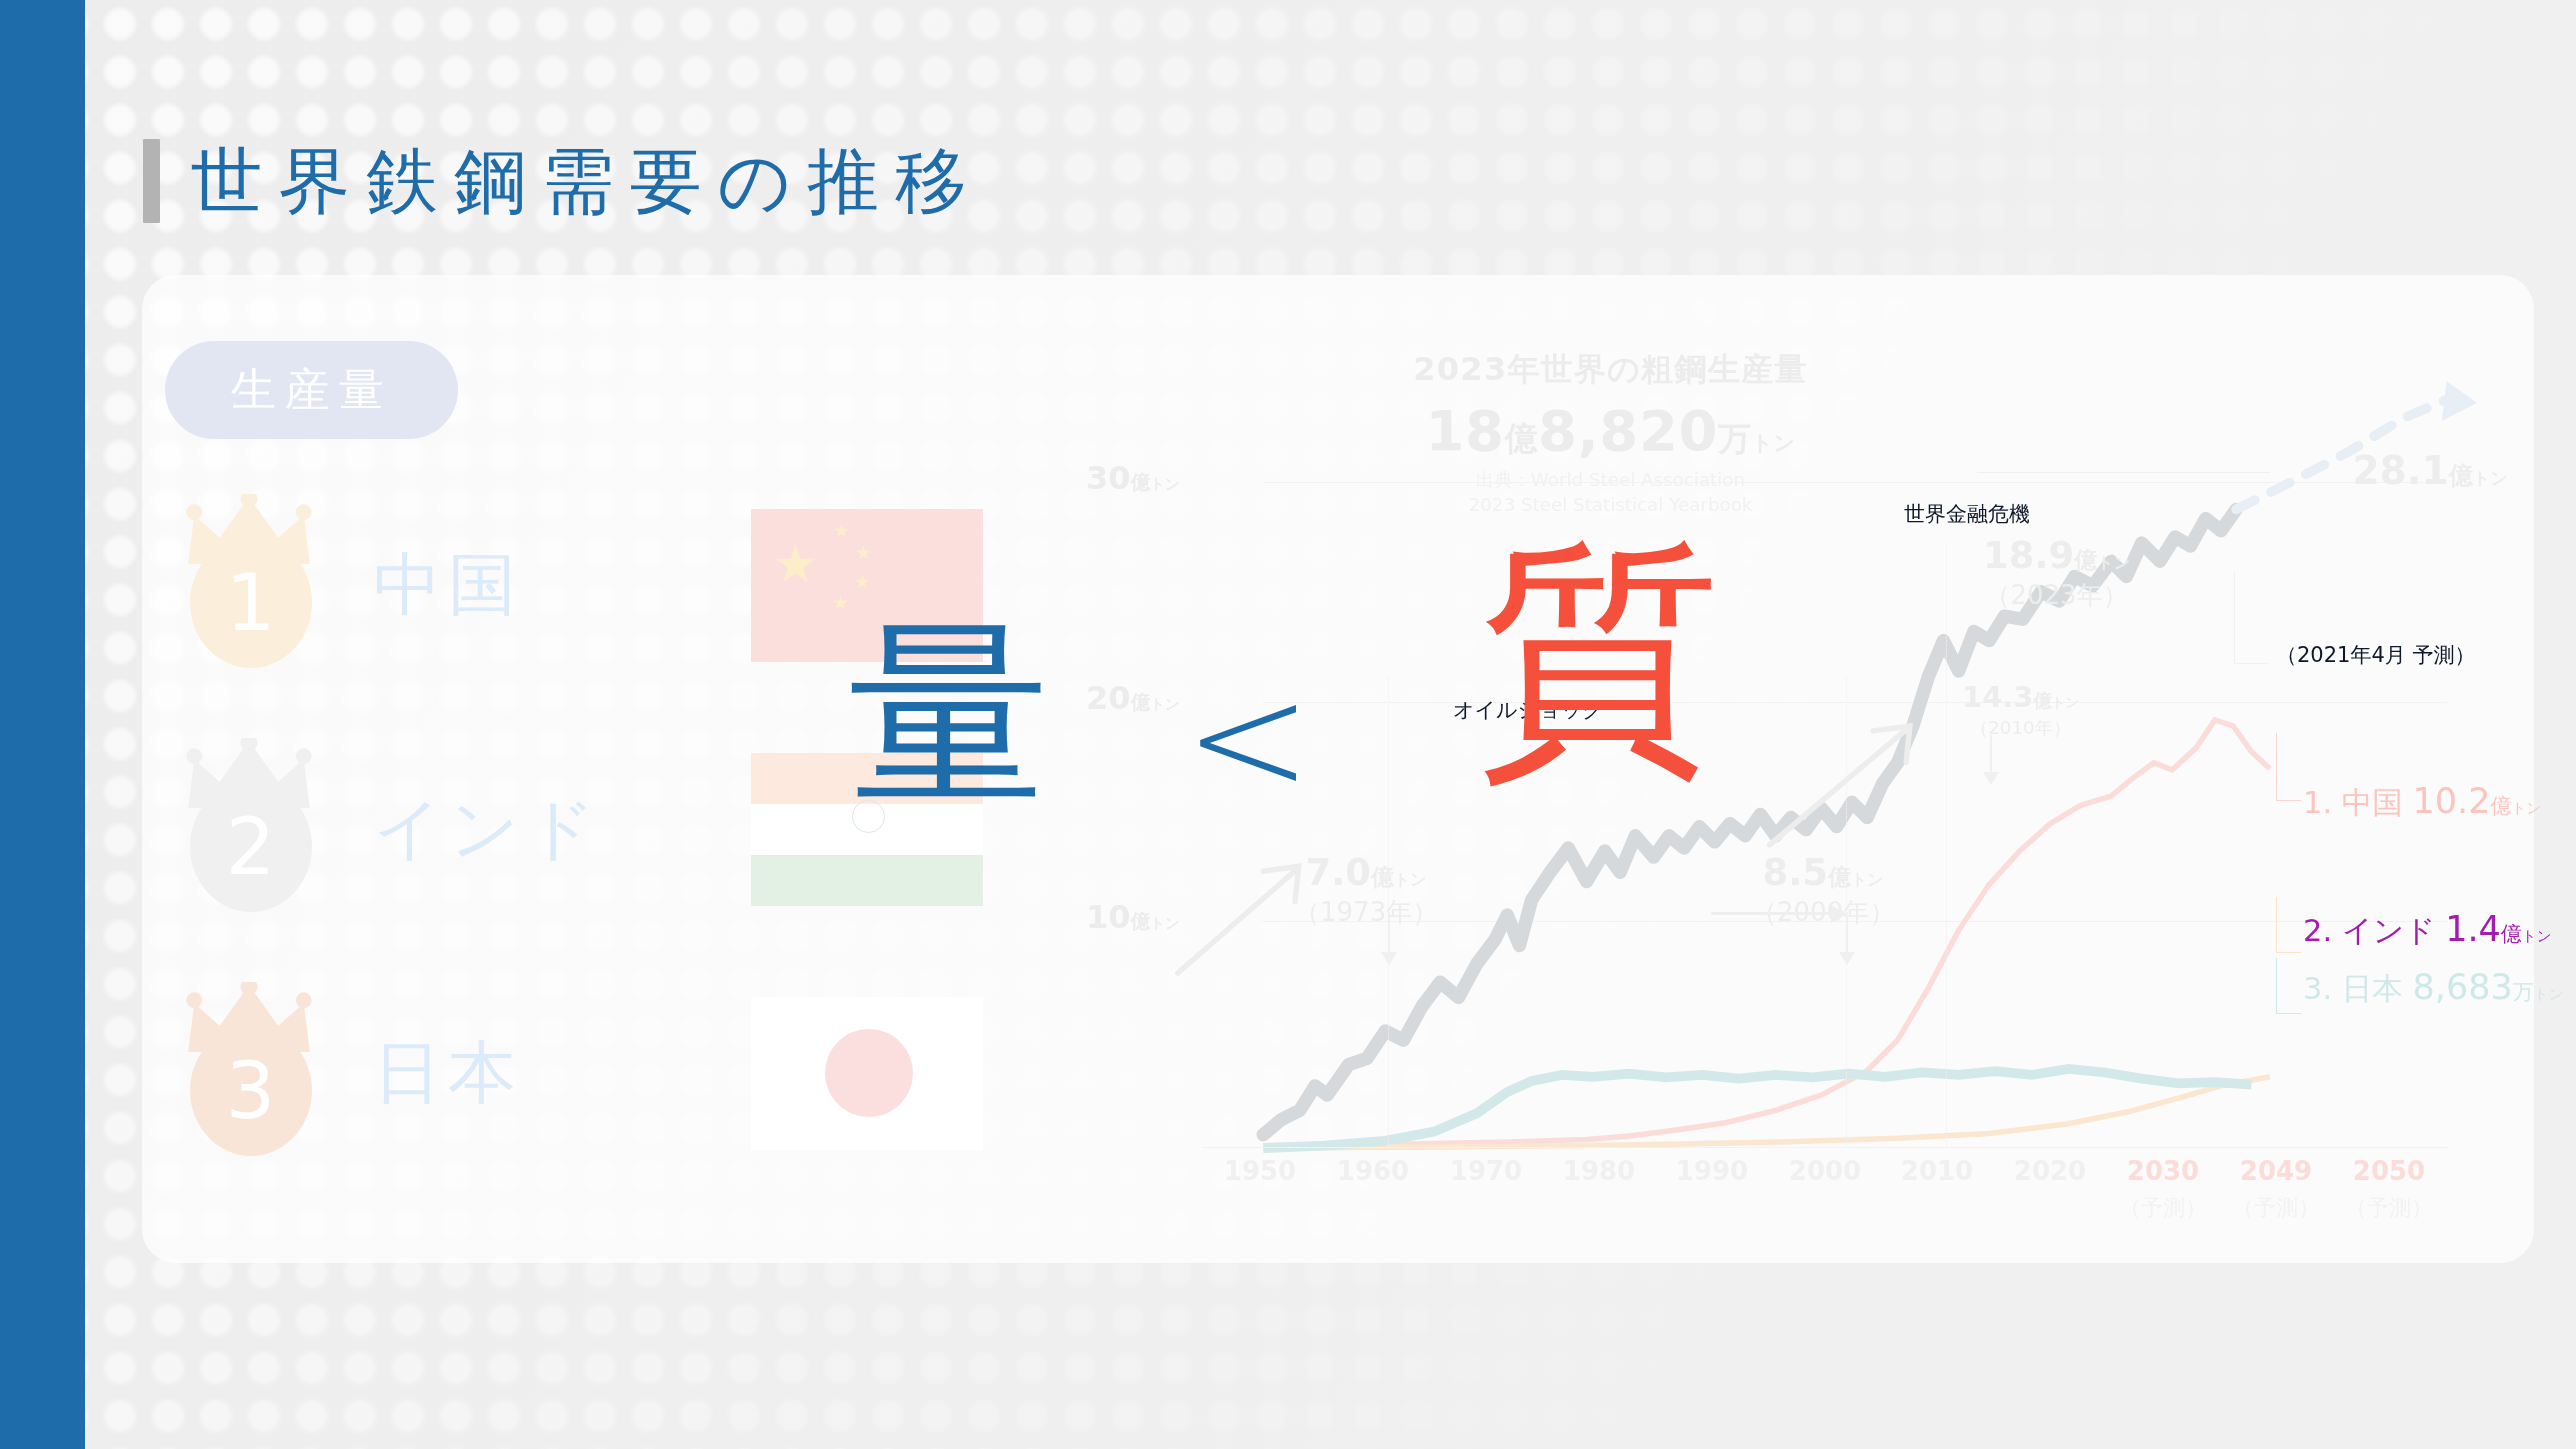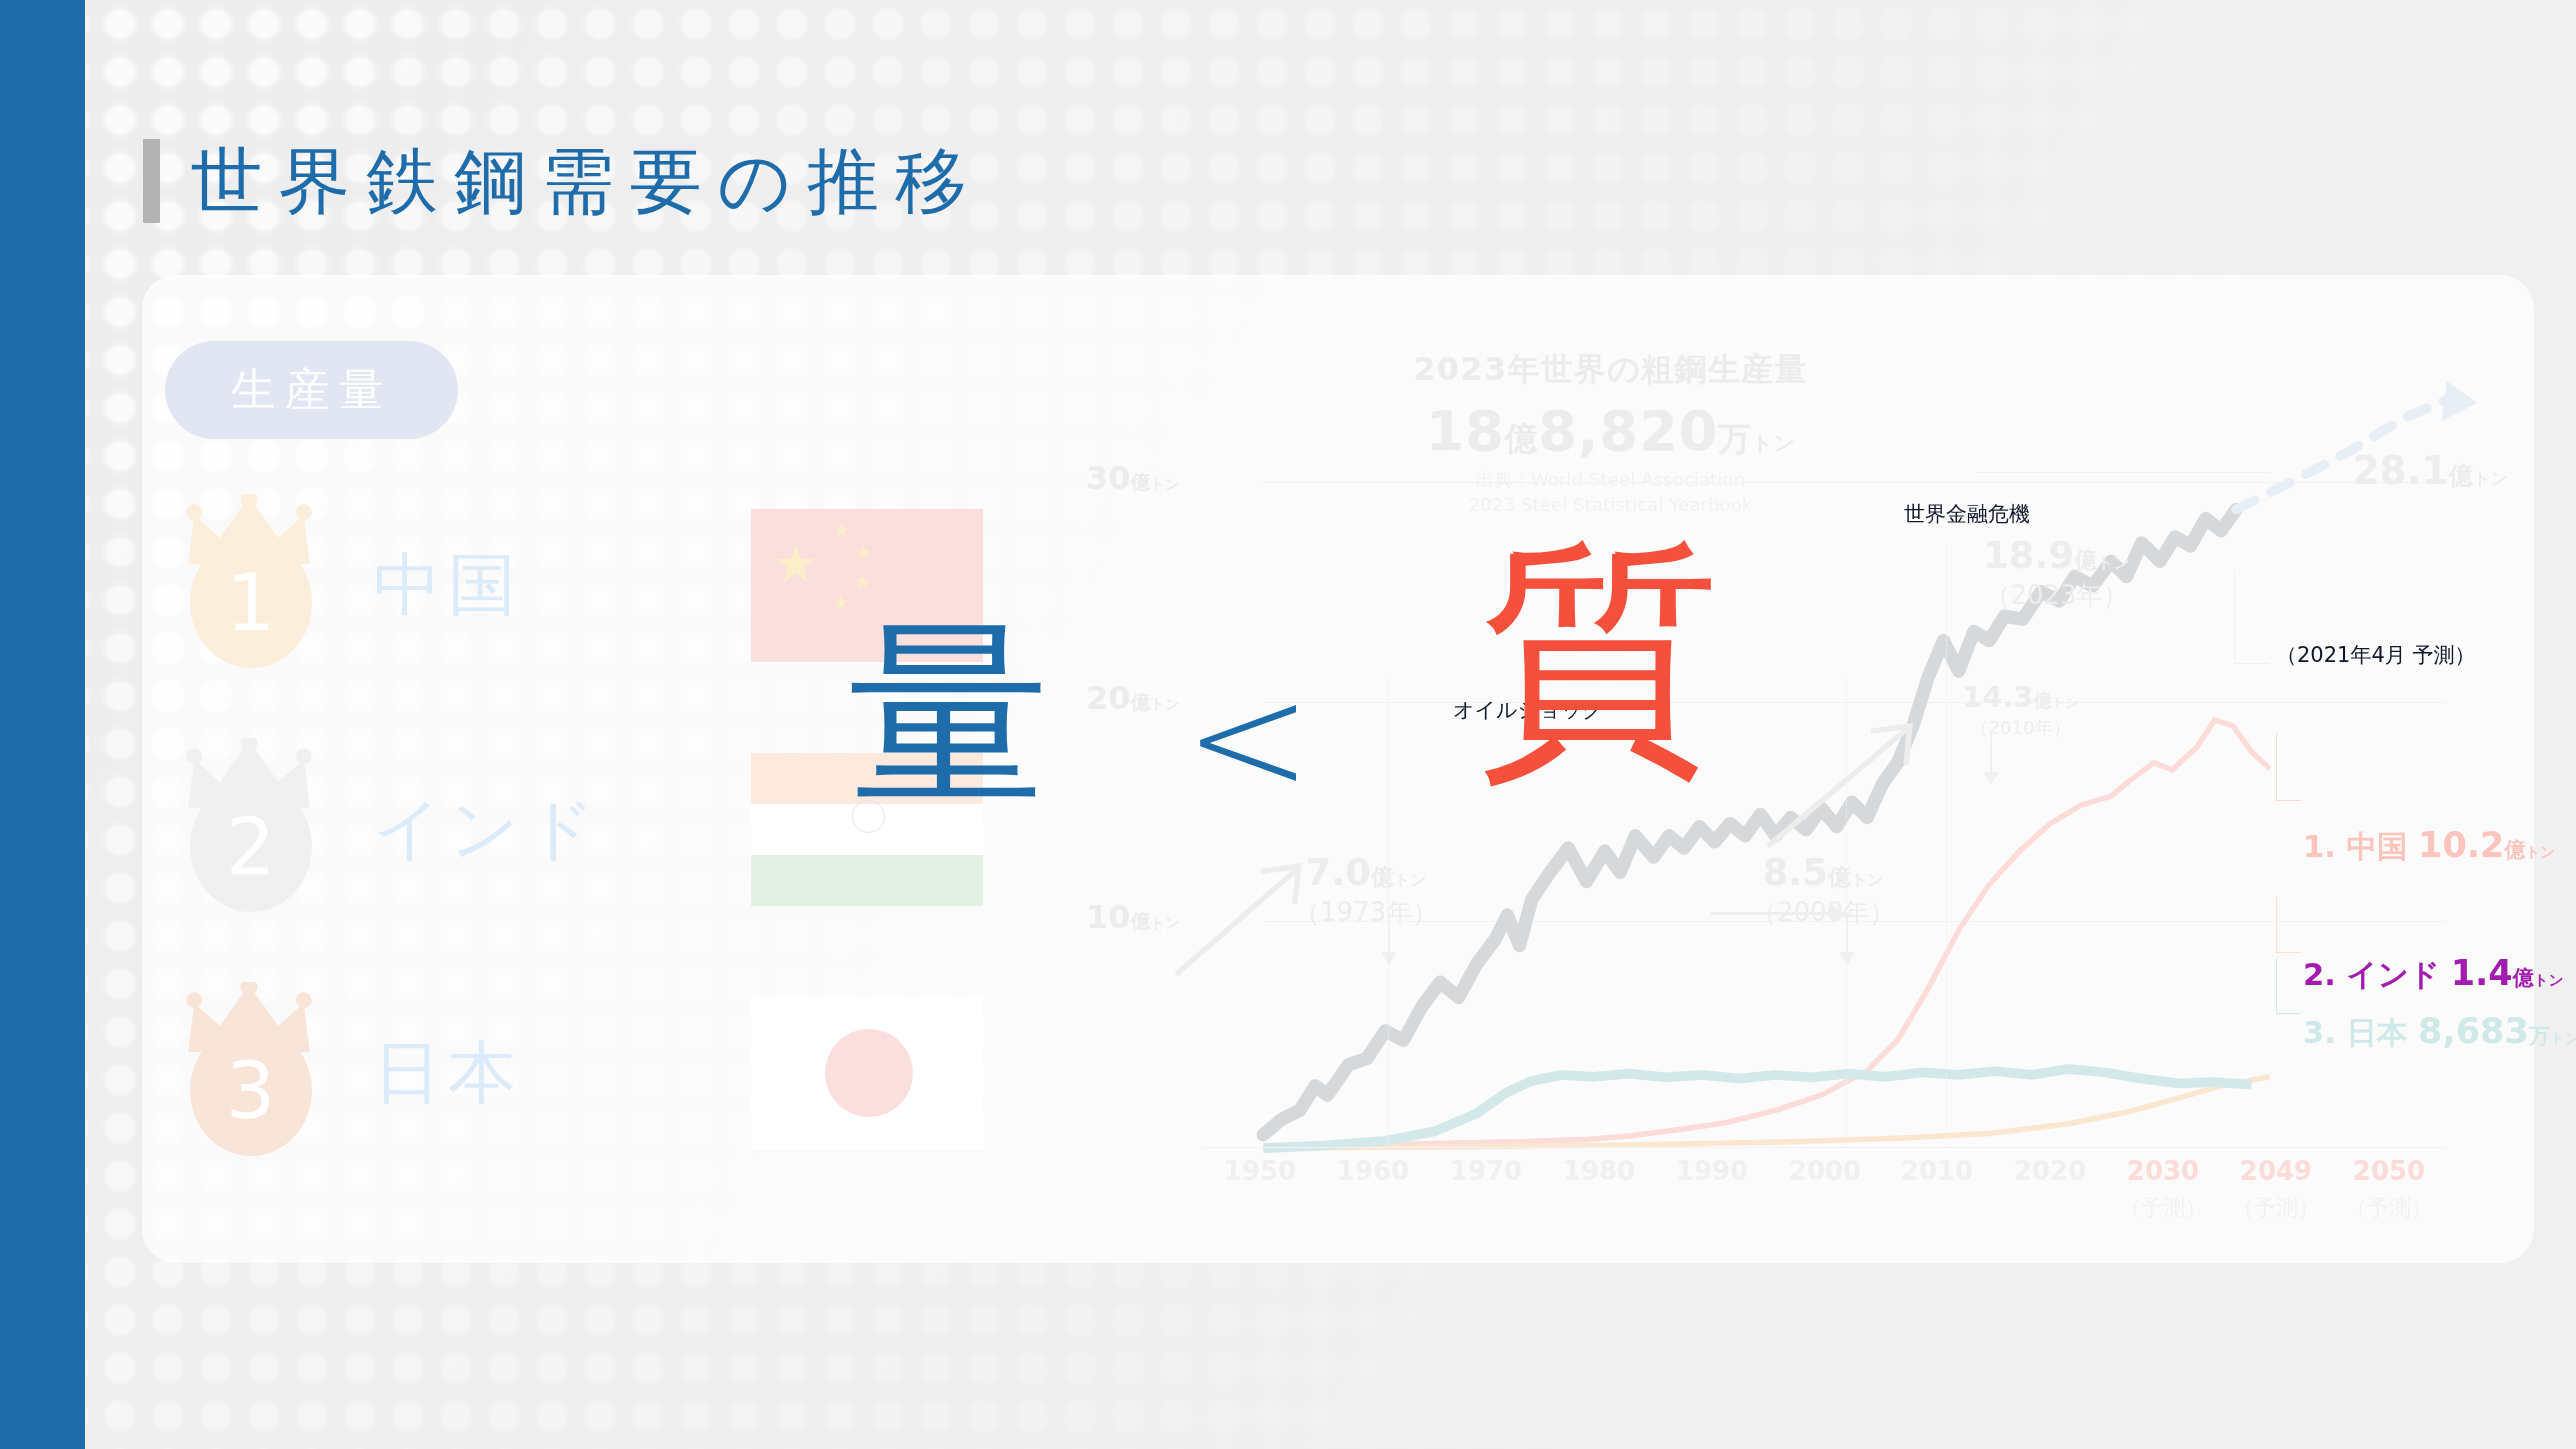--- a/index.html
+++ b/index.html
@@ -132,21 +132,21 @@
     border-top:13.4px solid #f0f0f0;
   }
   #arrow-right{position:absolute;left:631px;top:613px;width:134px;height:3.1px;background:#efefef;}
   #arrow-right:after{
     content:"";position:absolute;right:-2.4px;top:-7.3px;
     border-top:9.2px solid transparent;border-bottom:9.2px solid transparent;
     border-left:16px solid #efefef;
   }
 
   
-  .callout{position:absolute;font-size:30.5px;font-weight:bold;white-space:nowrap;margin-top:44px;}
+  .callout{position:absolute;font-size:30.5px;font-weight:normal;white-space:nowrap;}
   .callout .big{font-size:35px;}
   .callout .u{font-size:21px;}
   .callout .t{font-size:14.6px;}
   .callout-line{position:absolute;border-left:1.8px solid;border-bottom:1.8px solid;}
 
   
   #xaxis{position:absolute;left:122px;top:848px;width:1245px;height:1.2px;background:#f2f2f2;}
   .xlab{position:absolute;top:857px;font-size:26px;font-weight:bold;color:#f0f0f0;text-align:center;width:98px;}
   .xlab.fut{color:#fbdcd8;}
   .xsub{position:absolute;top:894px;font-size:22px;color:#f2f2f2;text-align:center;width:98px;}

